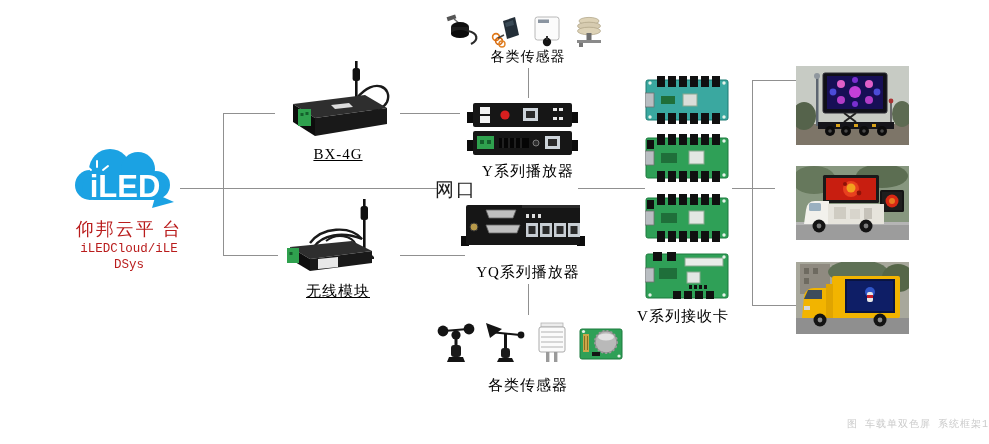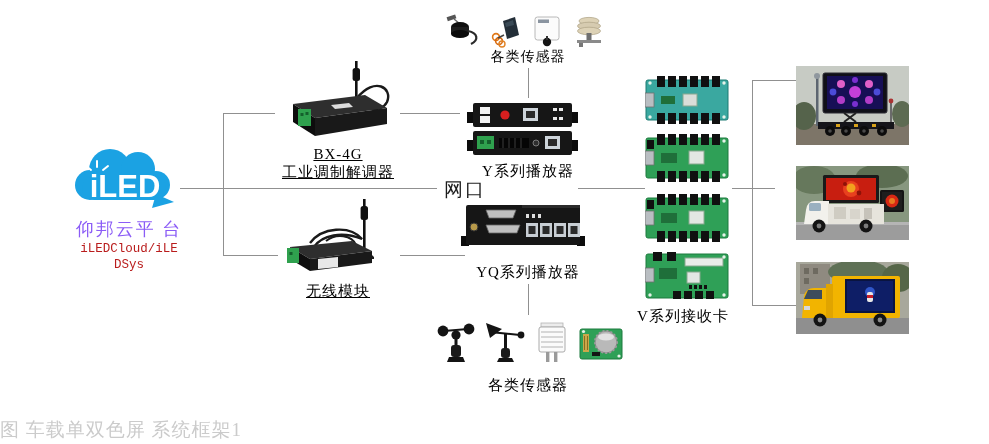--- a/index.html
+++ b/index.html
@@ -6,23 +6,23 @@
   #canvas{position:relative;width:989px;height:444px;background:#fff;overflow:hidden;
           font-family:"Liberation Serif","DejaVu Serif",serif;color:#1a1a1a;}
   .abs{position:absolute;}
   .hline{position:absolute;height:1px;background:#909090;}
   .vline{position:absolute;width:1px;background:#909090;}
   .imgbox{position:absolute;background:#fff;display:flex;align-items:center;justify-content:center;}
   .lbl{position:absolute;text-align:center;font-size:15px;line-height:1.18;color:#000000;letter-spacing:1px;}
   .lbl .ln{display:block;text-decoration:underline;}
   .netport{position:absolute;font-size:19px;color:#1c1c1c;letter-spacing:2px;}
   .cloudwrap{position:absolute;left:68px;top:144px;width:122px;text-align:center;}
-  .cloudname{font-size:18px;letter-spacing:2px;line-height:1.25;color:#8b5cf6;text-align:center;}
+  .cloudname{font-size:18px;letter-spacing:2px;line-height:1.25;color:#b91c1c;text-align:center;}
   .cloudsub{font-family:"Liberation Mono","DejaVu Sans Mono",monospace;font-size:12.5px;line-height:1.3;color:#b91c1c;letter-spacing:0;}
-  .caption{position:absolute;left:0;top:417px;width:100%;text-align:left;font-size:19px;color:#cbcbcb;letter-spacing:1px;font-family:Liberation Serif, serif;}
+  .caption{position:absolute;left:0;top:417px;width:100%;text-align:right;font-size:10px;color:#cbcbcb;letter-spacing:1px;font-family:Liberation Mono, monospace;}
   svg{display:block;}
 </style>
 </head>
 <body>
 
 <div id="canvas">
 
   <div class="hline" style="left:180px;top:188px;width:257px;"></div>
   <div class="vline" style="left:223px;top:113px;height:143px;"></div>
   <div class="hline" style="left:223px;top:113px;width:255px;"></div>
@@ -72,21 +72,20 @@
       <polygon points="18,46 40,60 40,78 18,64" fill="#0d0d0d"></polygon>
       <polygon points="40,60 112,50 112,66 40,78" fill="#191919"></polygon>
       <rect x="23" y="51" width="13" height="17" fill="#2fa14e"></rect>
       <rect x="25.5" y="55" width="3" height="3" fill="#14602c"></rect>
       <rect x="30.5" y="54" width="3" height="3" fill="#14602c"></rect>
       <polygon points="56,47 74,45 78,49 60,51" fill="#dcdcdc"></polygon>
     </svg>
   </div>
   <div class="lbl" style="left:263px;top:146px;width:150px;">
     <span class="ln">BX-4G</span>
-    <span class="ln">工业调制解调器</span>
   </div>
 
   <div class="imgbox" style="left:278px;top:197px;width:122px;height:77px;">
     <svg width="122" height="77" viewBox="0 0 122 77">
       <rect x="85" y="2" width="2.6" height="50" fill="#101010"></rect>
       <rect x="82.6" y="9" width="7.4" height="14" rx="2.5" fill="#101010"></rect>
       <path d="M78 60 q9 -9 18 0 l0 2 l-18 0 z" fill="#1c1c1c"></path>
       <path d="M32 46 C 44 30, 72 28, 84 42 C 64 34, 44 38, 36 50" stroke="#1a1a1a" stroke-width="2.4" fill="none"></path>
       <path d="M48 44 C 58 36, 74 38, 78 48" stroke="#1a1a1a" stroke-width="2" fill="none"></path>
       <polygon points="12,50 74,44 94,54 32,62" fill="#2e2e2e"></polygon>
@@ -160,21 +159,21 @@
         <line x1="44" y1="38" x2="44" y2="48" stroke="#3c3c3c"></line>
       <line x1="50" y1="38" x2="50" y2="48" stroke="#3c3c3c"></line>
         <line x1="56" y1="38" x2="56" y2="48" stroke="#3c3c3c"></line>
       <circle cx="71" cy="43" r="3" fill="#2e2e2e" stroke="#7c7c7c"></circle>
       <rect x="80" y="36" width="15" height="13" fill="#cdd4da"></rect>
         <rect x="83" y="39" width="9" height="7" fill="#2a2a2a"></rect>
     </svg>
   </div>
   <div class="lbl" style="left:468px;top:163px;width:120px;">Y系列播放器</div>
 
-  <div class="netport" style="left:435px;top:177px;margin-left:9px;">网口</div>
+  <div class="netport" style="left:435px;top:177px;">网口</div>
 
   <div class="imgbox" style="left:458px;top:198px;width:130px;height:56px;">
     <svg width="126" height="52" viewBox="0 0 126 52">
       <rect x="1" y="36" width="8" height="10" fill="#0c0c0c"></rect>
         <rect x="117" y="36" width="8" height="10" fill="#0c0c0c"></rect>
       <rect x="6" y="5" width="114" height="40" rx="2" fill="#161616"></rect>
       <rect x="62" y="5" width="58" height="3" fill="#2b2b2b"></rect>
       <circle cx="14" cy="27" r="4" fill="#b89a4a" stroke="#333"></circle>
       <polygon points="26,10 56,10 53,18 29,18" fill="#bfbfbf" stroke="#666" stroke-width="0.8"></polygon>
       <polygon points="26,25 60,25 57,33 29,33" fill="#bfbfbf" stroke="#666" stroke-width="0.8"></polygon>

